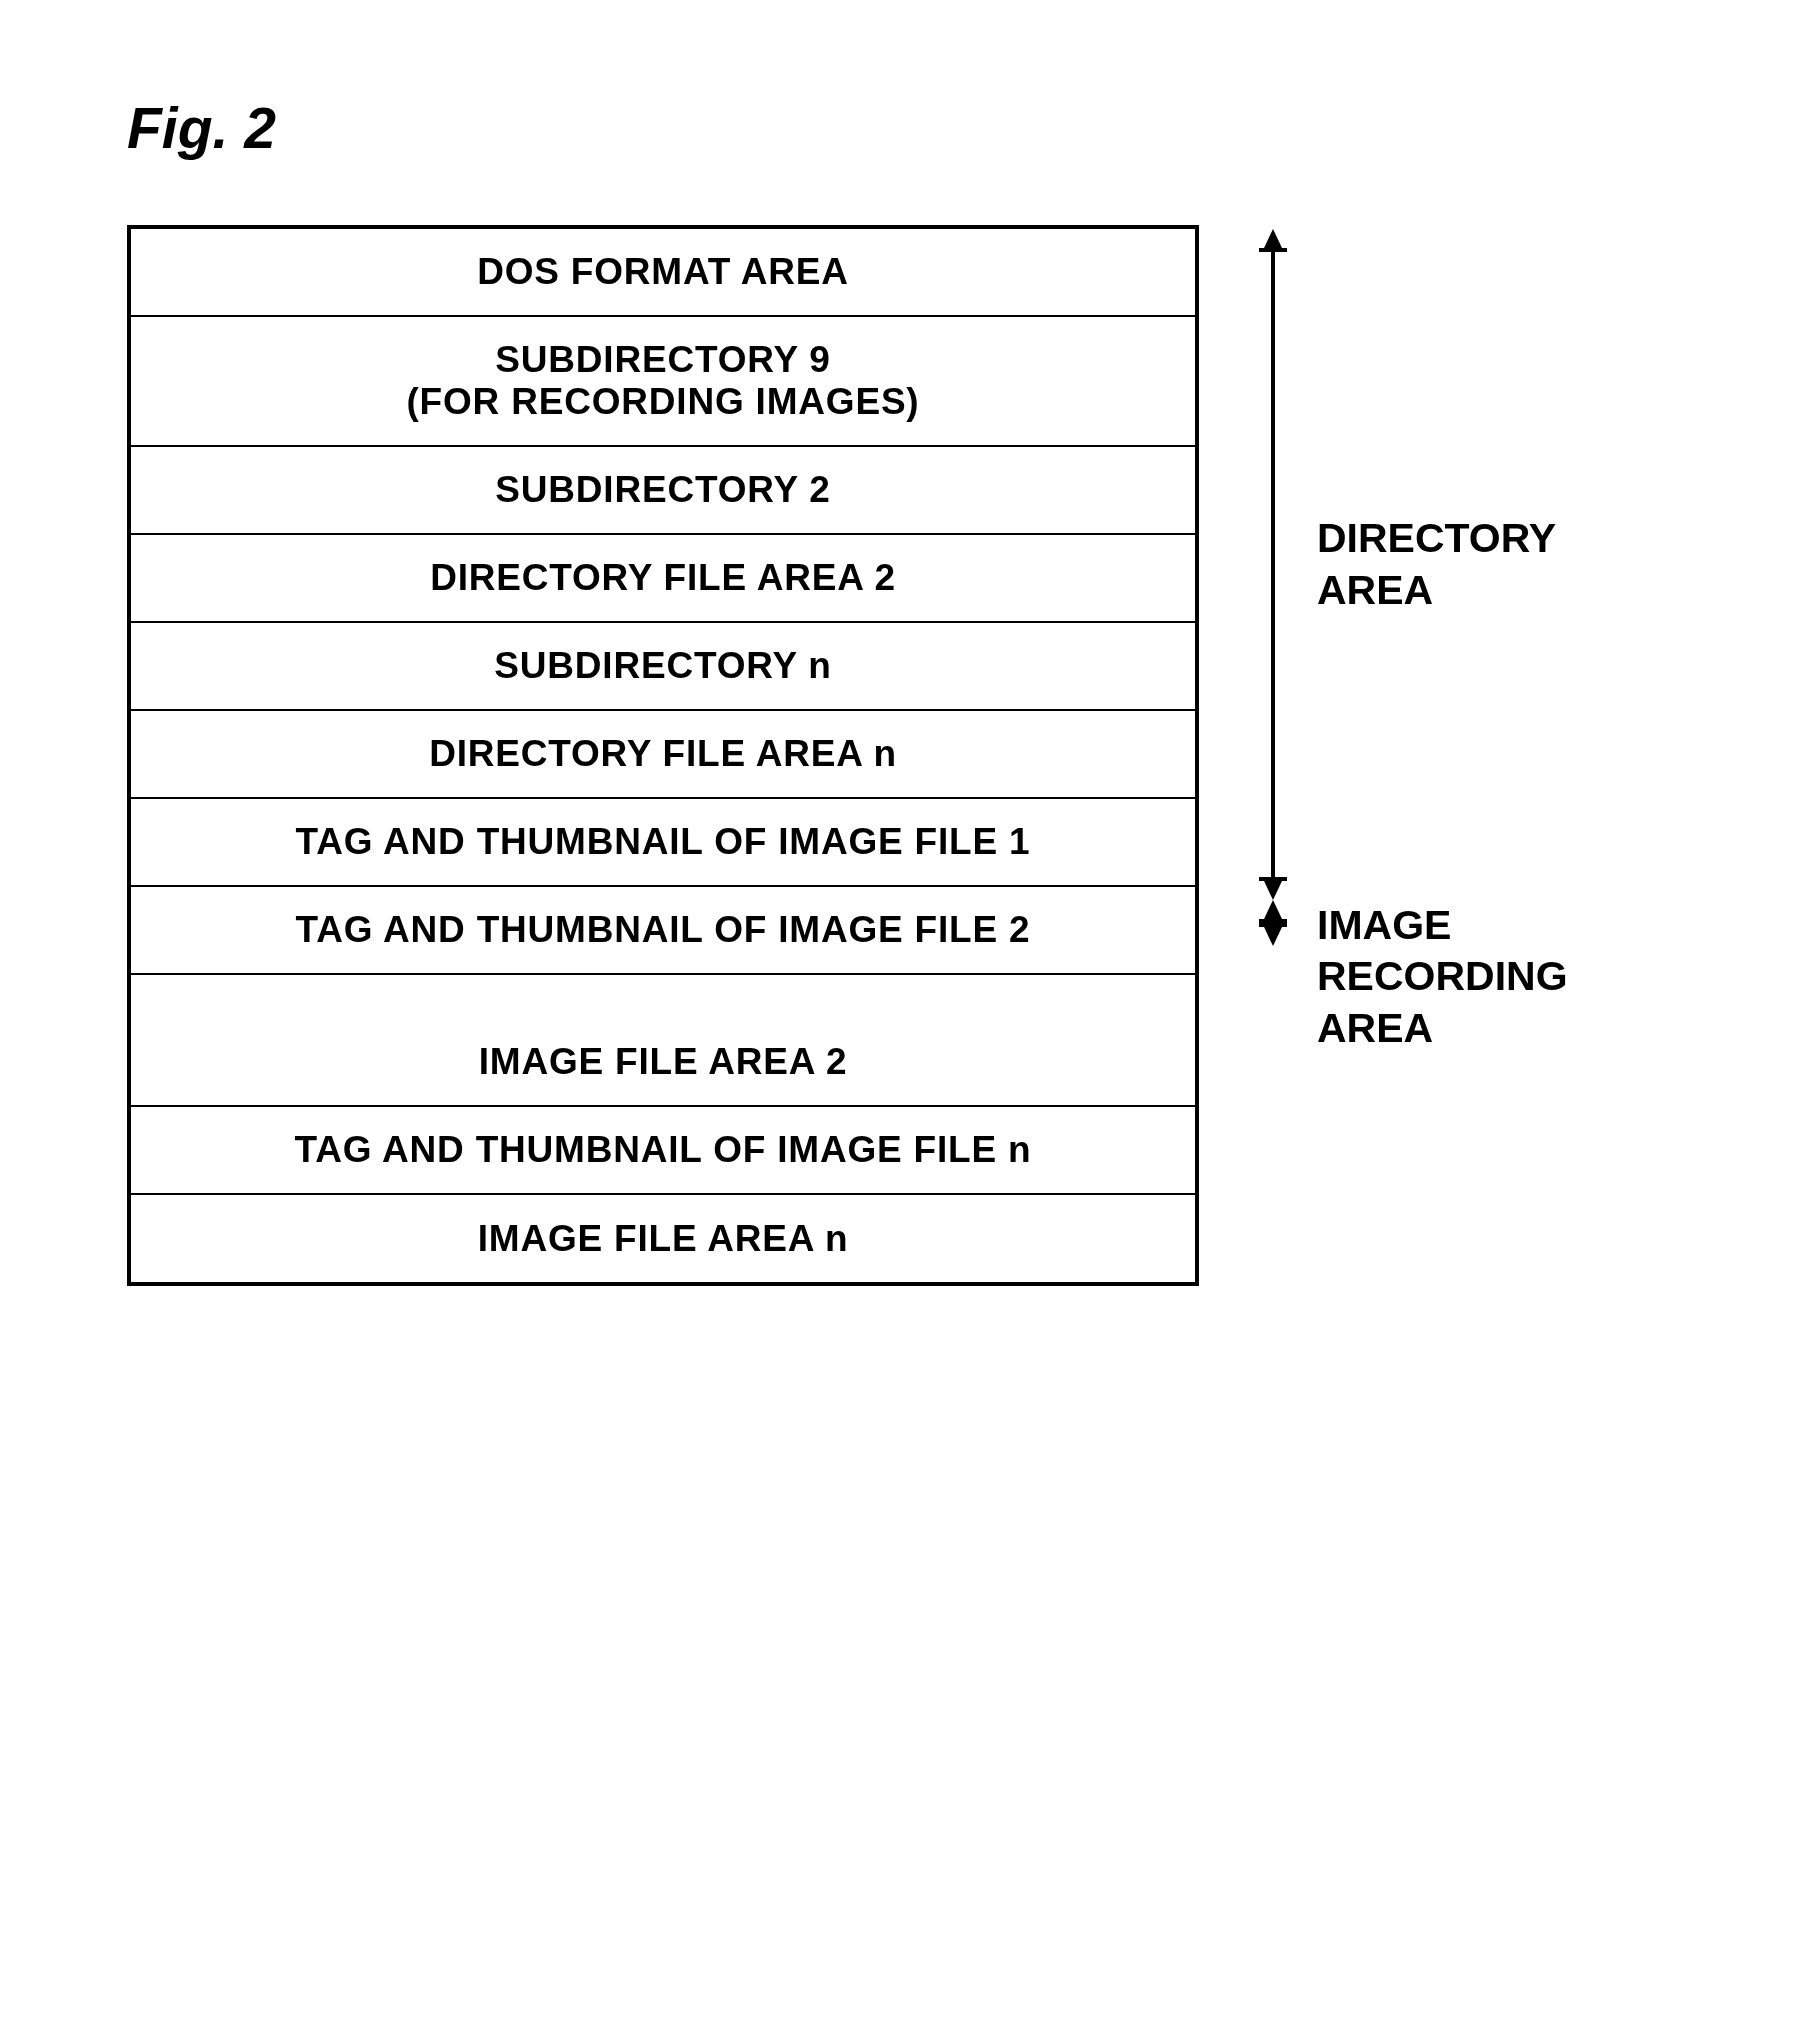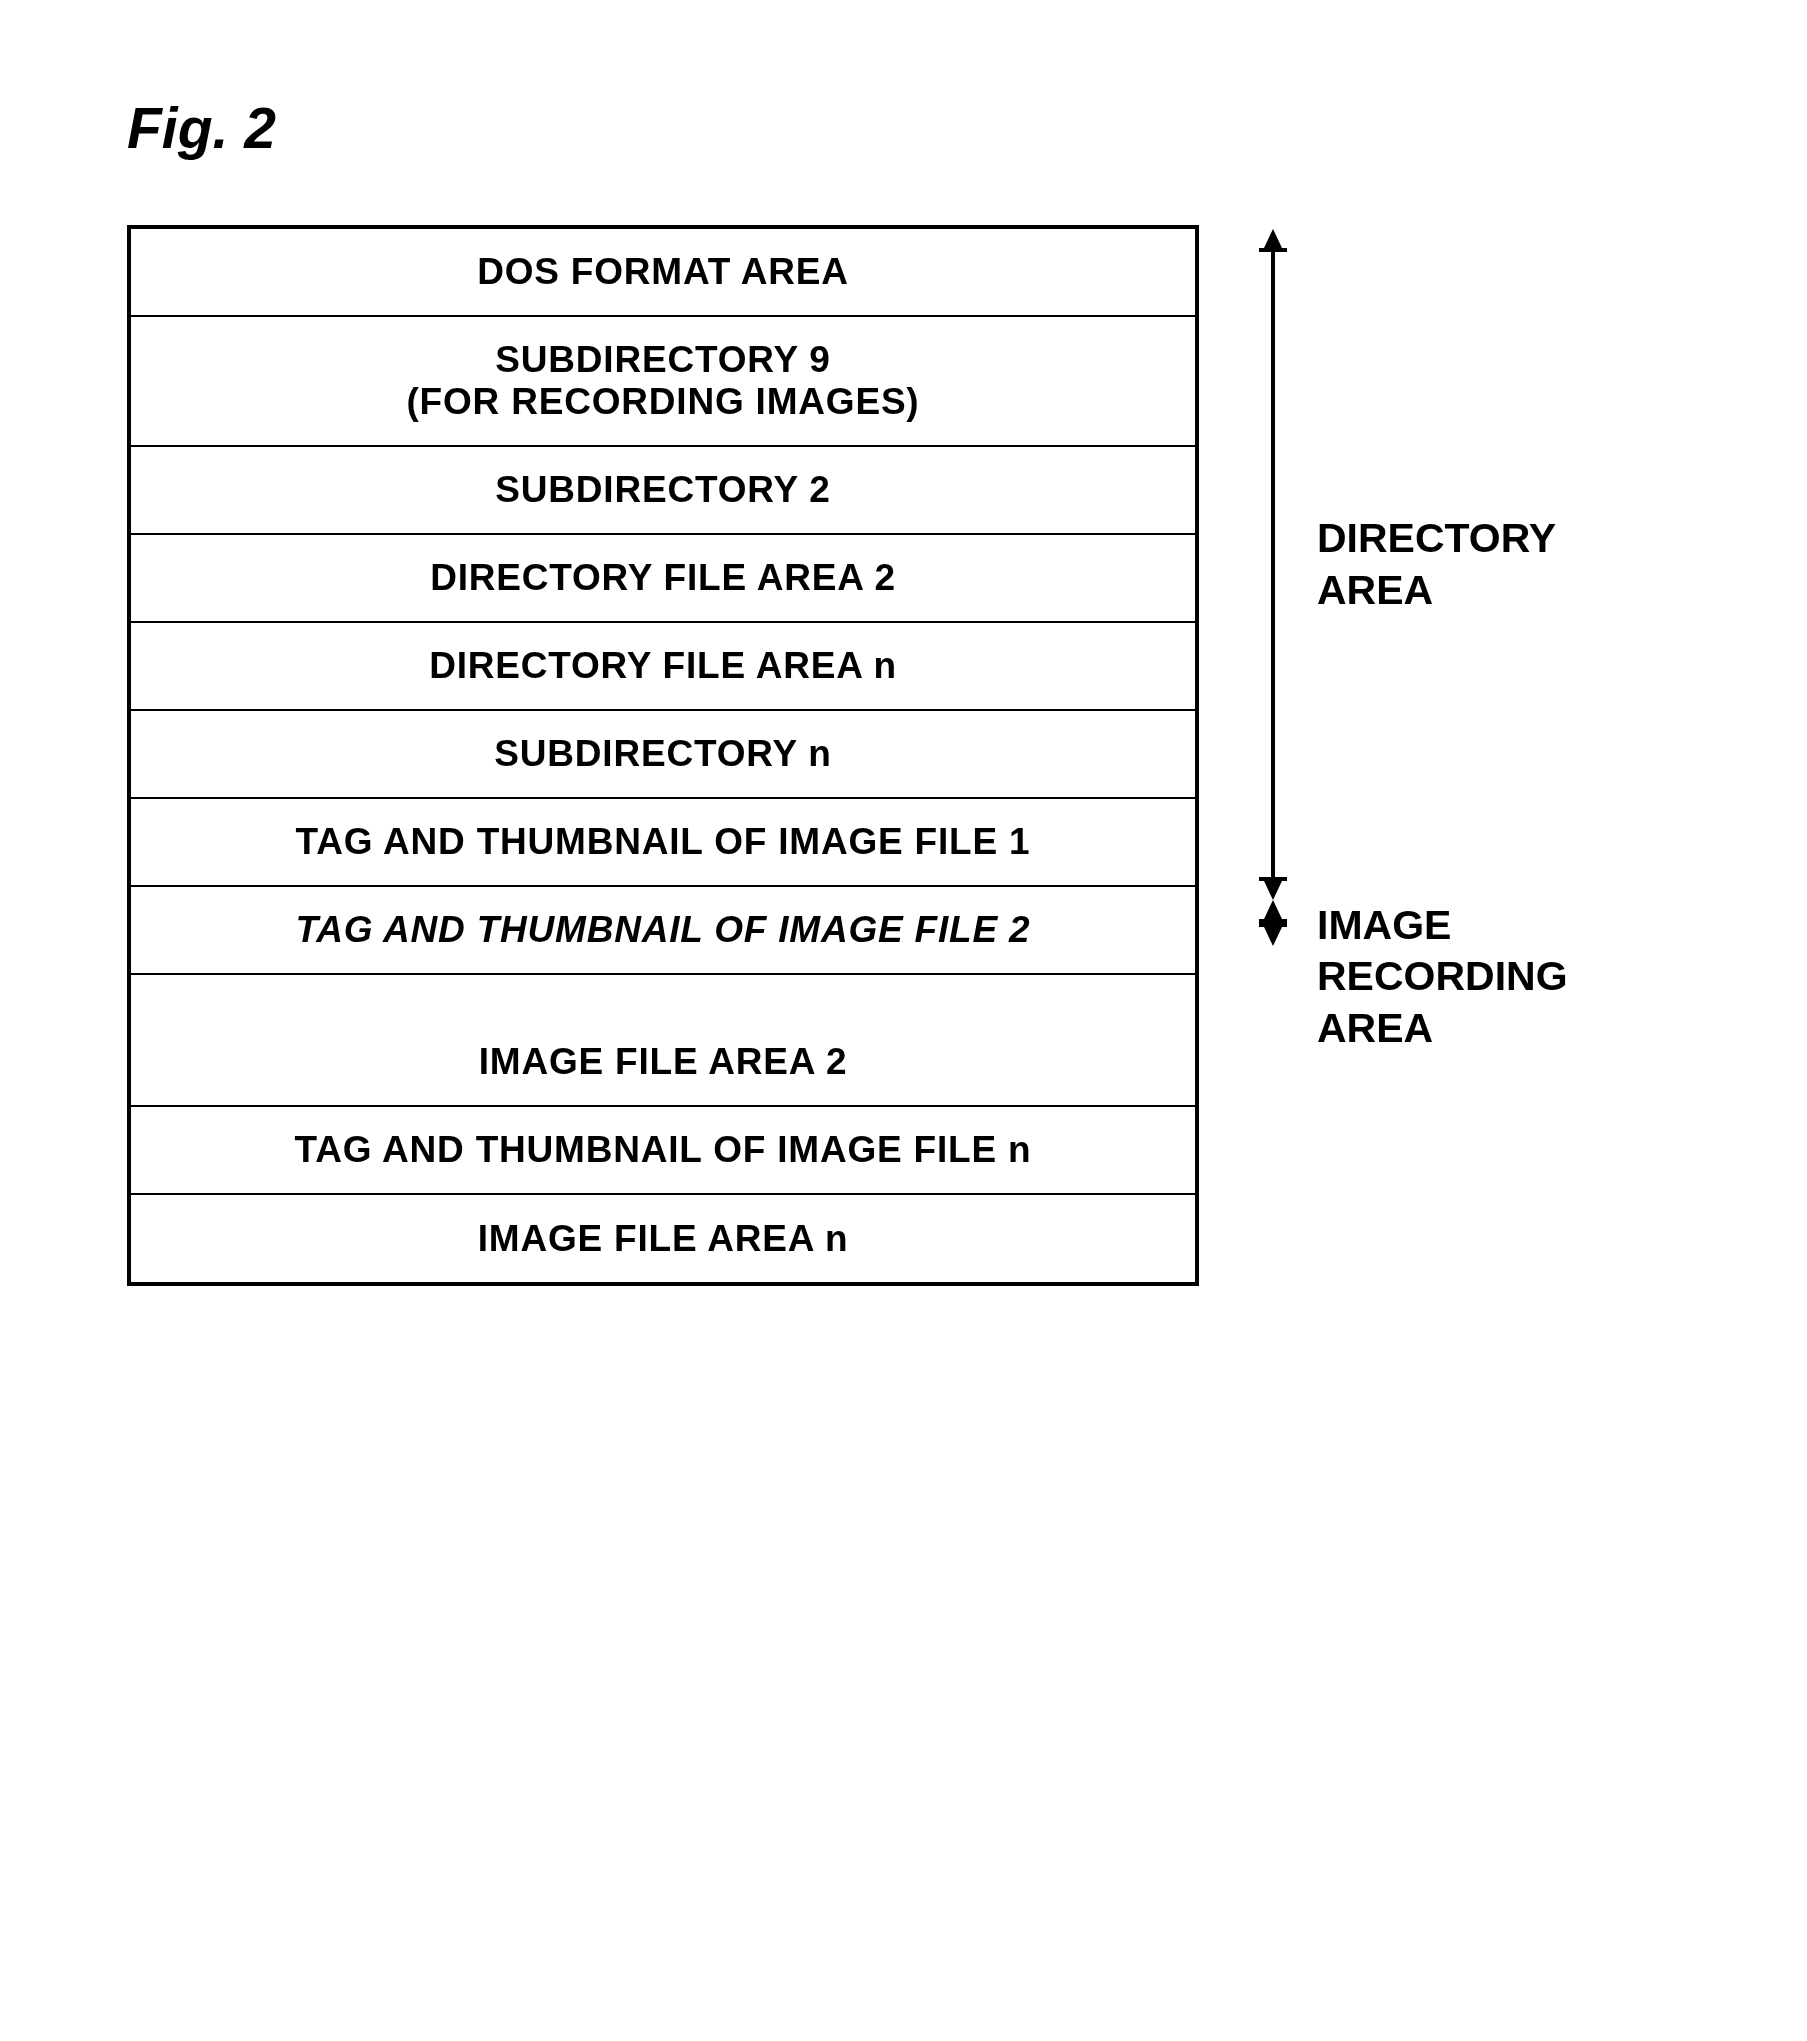--- a/index.html
+++ b/index.html
@@ -95,33 +95,33 @@
 
       <div class="table-row" style="min-height:87px;">
         <span class="table-row-text">SUBDIRECTORY 2</span>
       </div>
 
       <div class="table-row" style="min-height:87px;">
         <span class="table-row-text">DIRECTORY FILE AREA 2</span>
       </div>
 
       <div class="table-row" style="min-height:87px;">
-        <span class="table-row-text">DIRECTORY FILE AREA n</span>
+        <span class="table-row-text">SUBDIRECTORY n</span>
       </div>
 
       <div class="table-row" style="min-height:87px;">
-        <span class="table-row-text">SUBDIRECTORY n</span>
+        <span class="table-row-text">DIRECTORY FILE AREA n</span>
       </div>
 
       <div class="table-row" style="min-height:87px;">
         <span class="table-row-text">TAG AND THUMBNAIL OF IMAGE FILE 1</span>
       </div>
 
 
-      <div class="table-row" style="min-height:87px;font-style:italic;">
+      <div class="table-row" style="min-height:87px;">
         <span class="table-row-text">TAG AND THUMBNAIL OF IMAGE FILE 2</span>
       </div>
 
       <div class="table-row" style="min-height:87px;margin-top:44px;">
         <span class="table-row-text">IMAGE FILE AREA 2</span>
       </div>
 
       <div class="table-row" style="min-height:87px;">
         <span class="table-row-text">TAG AND THUMBNAIL OF IMAGE FILE n</span>
       </div>

